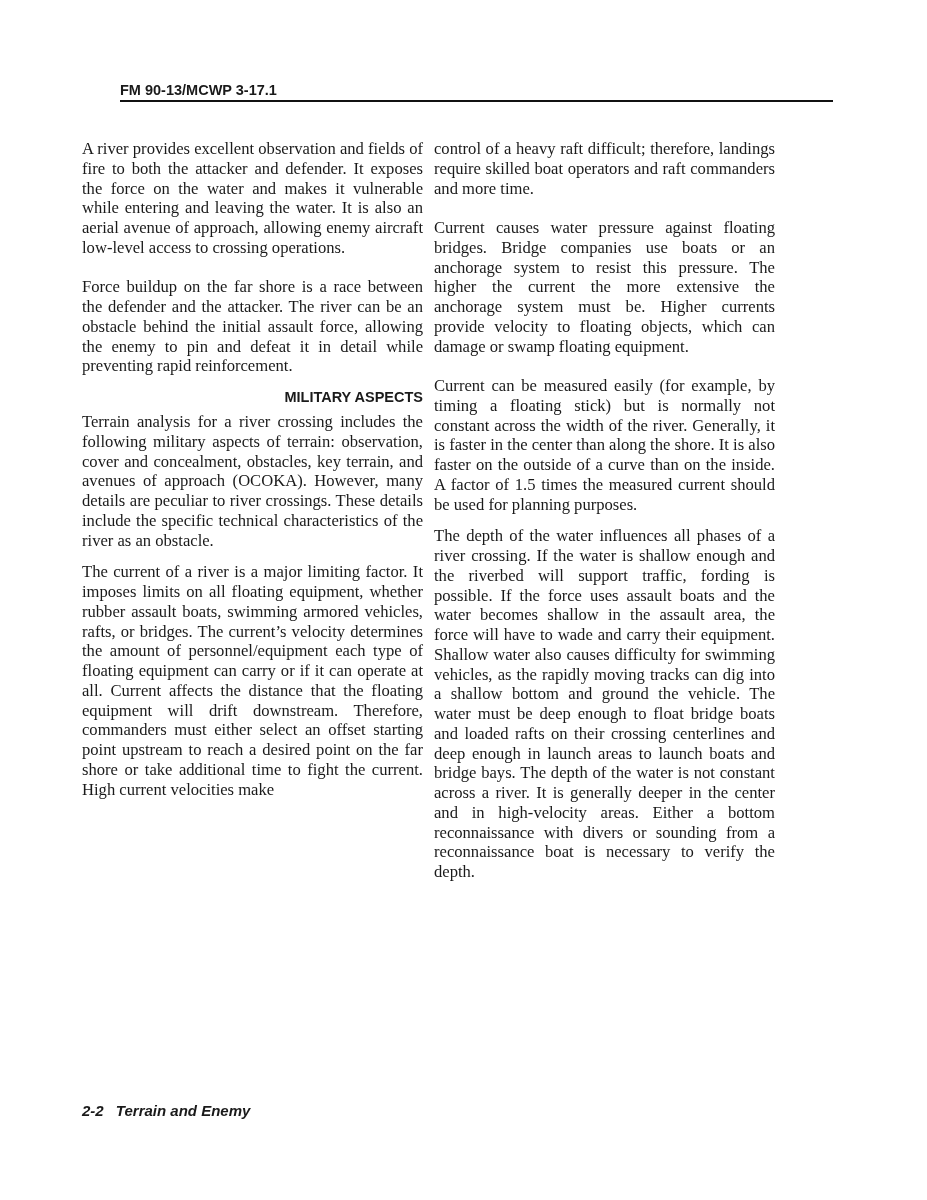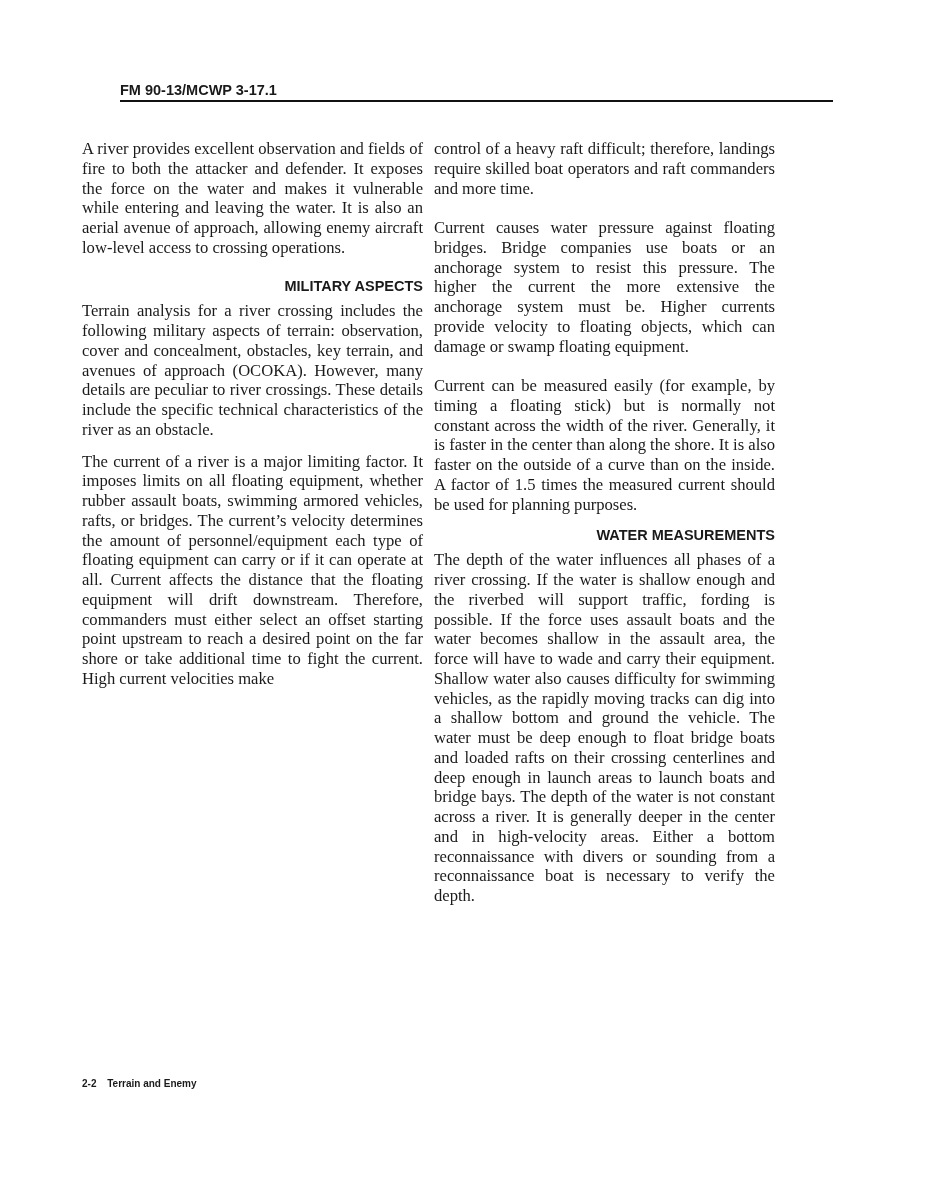--- a/index.html
+++ b/index.html
@@ -18,44 +18,44 @@
   .col.left { left: 82px; }
   .col.right { left: 434px; }
   .col p { margin: 0 0 19.75px 0; }
   .col p.last { margin-bottom: 0; }
   .col p.tight { margin-bottom: 12px; }
   .col h3 {
     font-family: "Liberation Sans", sans-serif; font-weight: bold;
     font-size: 14.5px; text-align: right; margin: 0 0 6px 0; line-height: 18px;
   }
   .footer {
-    position: absolute; left: 82px; top: 1078px;
-    font-family: "Liberation Sans", sans-serif; font-weight: bold; 
-    font-size: 10px;
+    position: absolute; left: 82px; top: 1102px;
+    font-family: "Liberation Sans", sans-serif; font-weight: bold; font-style: italic;
+    font-size: 15px;
   }
   .footer .num { margin-right: 8px; }
 </style>
 </head>
 <body>
 
 <div class="header">
   <span>FM 90-13/MCWP 3-17.1</span>
 </div>
 
 <div class="col left">
   <p>A river provides excellent observation and fields of fire to both the attacker and defender. It exposes the force on the water and makes it vulnerable while entering and leaving the water. It is also an aerial avenue of approach, allowing enemy air­craft low-level access to crossing opera­tions.</p>
+  <p class="tight">Force buildup on the far shore is a race between the defender and the attacker. The river can be an obstacle behind the ini­tial assault force, allowing the enemy to pin and defeat it in detail while preventing rapid reinforcement.</p>
   <h3>MILITARY ASPECTS</h3>
   <p class="tight">Terrain analysis for a river crossing includes the following military aspects of terrain: observation, cover and concealment, obstacles, key terrain, and avenues of approach (OCOKA). However, many details are peculiar to river crossings. These details include the specific technical characteris­tics of the river as an obstacle.</p>
   <p class="last">The current of a river is a major limiting factor. It imposes limits on all floating equipment, whether rubber assault boats, swimming armored vehicles, rafts, or bridges. The current’s velocity determines the amount of personnel/equipment each type of floating equipment can carry or if it can operate at all. Current affects the dis­tance that the floating equipment will drift downstream. Therefore, commanders must either select an offset starting point upstream to reach a desired point on the far shore or take additional time to fight the current. High current velocities make</p>
 </div>
 
 <div class="col right">
   <p>control of a heavy raft difficult; therefore, landings require skilled boat operators and raft commanders and more time.</p>
   <p>Current causes water pressure against floating bridges. Bridge companies use boats or an anchorage system to resist this pressure. The higher the current the more extensive the anchorage system must be. Higher currents provide velocity to floating objects, which can damage or swamp float­ing equipment.</p>
   <p class="tight">Current can be measured easily (for exam­ple, by timing a floating stick) but is nor­mally not constant across the width of the river. Generally, it is faster in the center than along the shore. It is also faster on the outside of a curve than on the inside. A fac­tor of 1.5 times the measured current should be used for planning purposes.</p>
-  <h3>WATER MEASUREMENTS</h3>
   <p>The depth of the water influences all phases of a river crossing. If the water is shallow enough and the riverbed will sup­port traffic, fording is possible. If the force uses assault boats and the water becomes shallow in the assault area, the force will have to wade and carry their equipment. Shallow water also causes difficulty for swimming vehicles, as the rapidly moving tracks can dig into a shallow bottom and ground the vehicle. The water must be deep enough to float bridge boats and loaded rafts on their crossing centerlines and deep enough in launch areas to launch boats and bridge bays. The depth of the water is not constant across a river. It is generally deeper in the center and in high-velocity areas. Either a bottom reconnais­sance with divers or sounding from a reconnaissance boat is necessary to verify the depth.</p>
 </div>
 
 <div class="footer">
   <span class="num">2-2</span>
   <span>Terrain and Enemy</span>
 </div>
 
 </body></html>

